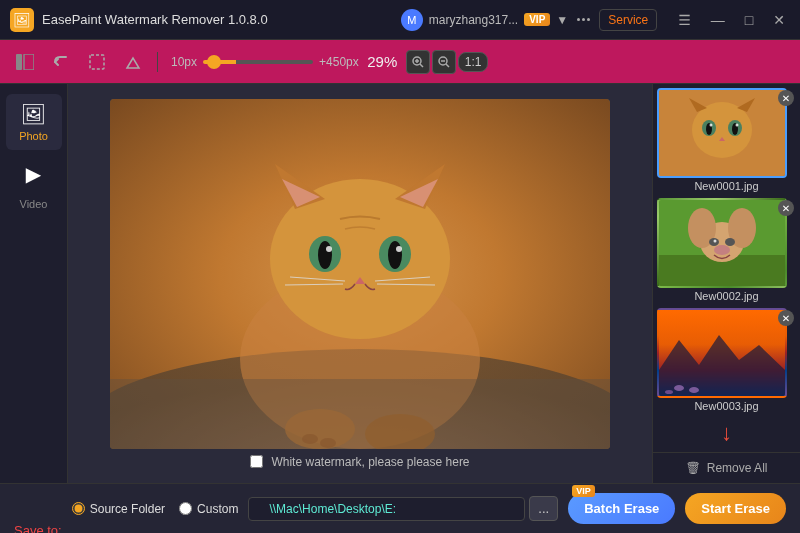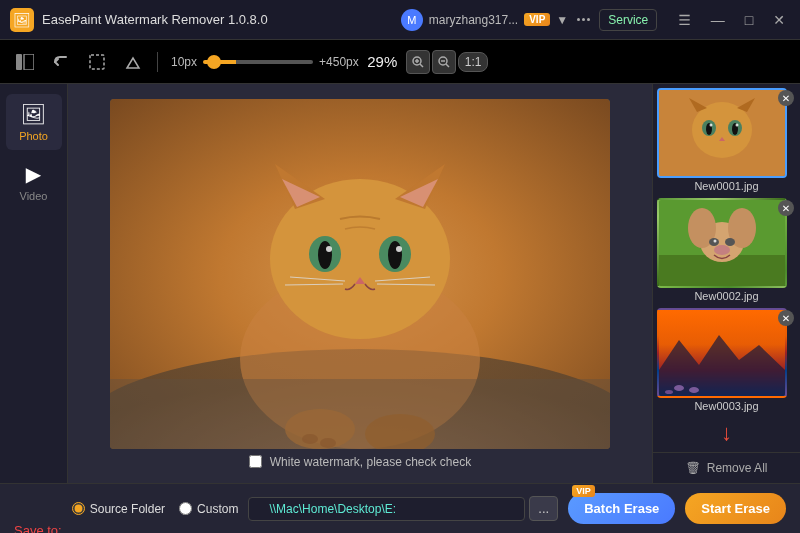--- a/index.html
+++ b/index.html
@@ -47,21 +47,21 @@
       color: #aaa;
       font-size: 14px;
       cursor: pointer;
       padding: 2px 5px;
     }
     .close-btn { color: #aaa !important; }
 
     
     .toolbar {
       height: 44px;
-      background: #000000;
+      background: #be185d;
       display: flex;
       align-items: center;
       padding: 0 10px;
       gap: 6px;
       border-bottom: 1px solid #333;
     }
     .tool-btn {
       width: 30px; height: 30px;
       display: flex; align-items: center; justify-content: center;
       border-radius: 4px;
@@ -143,21 +143,21 @@
       flex-direction: column;
       align-items: center;
       padding: 8px 4px;
       border-radius: 6px;
       cursor: pointer;
       gap: 4px;
     }
     .nav-item.active { background: #2a2a3e; }
     .nav-item .nav-icon { font-size: 20px; }
     .nav-item .nav-label { font-size: 11px; color: #f5a623; }
-    .nav-item:not(.active) .nav-label { color: #888; }
+    .nav-item:not(.active) .nav-label { color: #888; margin-top: 8px; }
 
     
     .canvas-area {
       flex: 1;
       background: #2a2a3a;
       display: flex;
       flex-direction: column;
       align-items: center;
       justify-content: center;
       position: relative;
@@ -343,21 +343,21 @@
     .user-avatar {
       width: 22px; height: 22px;
       border-radius: 50%;
       background: #4a7aff;
       display: flex; align-items: center; justify-content: center;
       font-size: 11px;
       color: #fff;
     }
     .service-btn {
       display: flex; align-items: flex-end; gap: 4px;
-      color: #86efac; font-size: 12px;
+      color: #f97316; font-size: 12px;
       cursor: pointer;
       padding: 3px 8px;
       border-radius: 4px;
       border: 1px solid #444;
     }
     .dots-menu {
       display: flex; align-items: center; gap: 2px;
       cursor: pointer;
       padding: 3px;
     }
@@ -516,21 +516,21 @@
 
         <ellipse cx="200" cy="340" rx="8" ry="5" fill="#a05820" opacity="0.6"></ellipse>
         <ellipse cx="218" cy="344" rx="8" ry="5" fill="#a05820" opacity="0.6"></ellipse>
 
         <rect x="0" y="280" width="500" height="70" fill="#605040" opacity="0.4"></rect>
       </svg>
     </div>
 
     <div class="watermark-check-row">
       <input type="checkbox" id="wmCheck" style="">
-      <label for="wmCheck">White watermark, please check check</label>
+      <label for="wmCheck">White watermark, please please here</label>
     </div>
   </div>
 
   <div class="right-panel">
     <div class="thumb-list">
 
       <div class="thumb-item active">
         <div class="thumb-close">✕</div>
         <div class="thumb-img cat-thumb">
           <svg width="126" height="86" viewBox="0 0 126 86">

